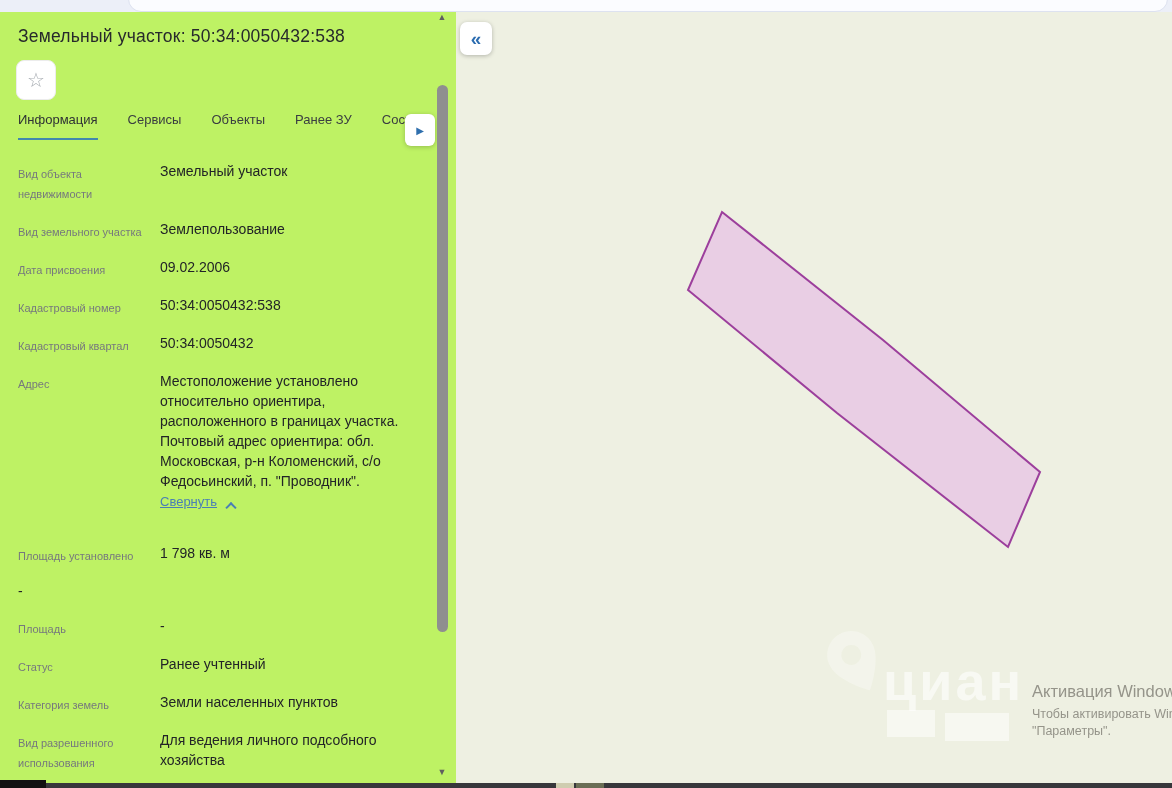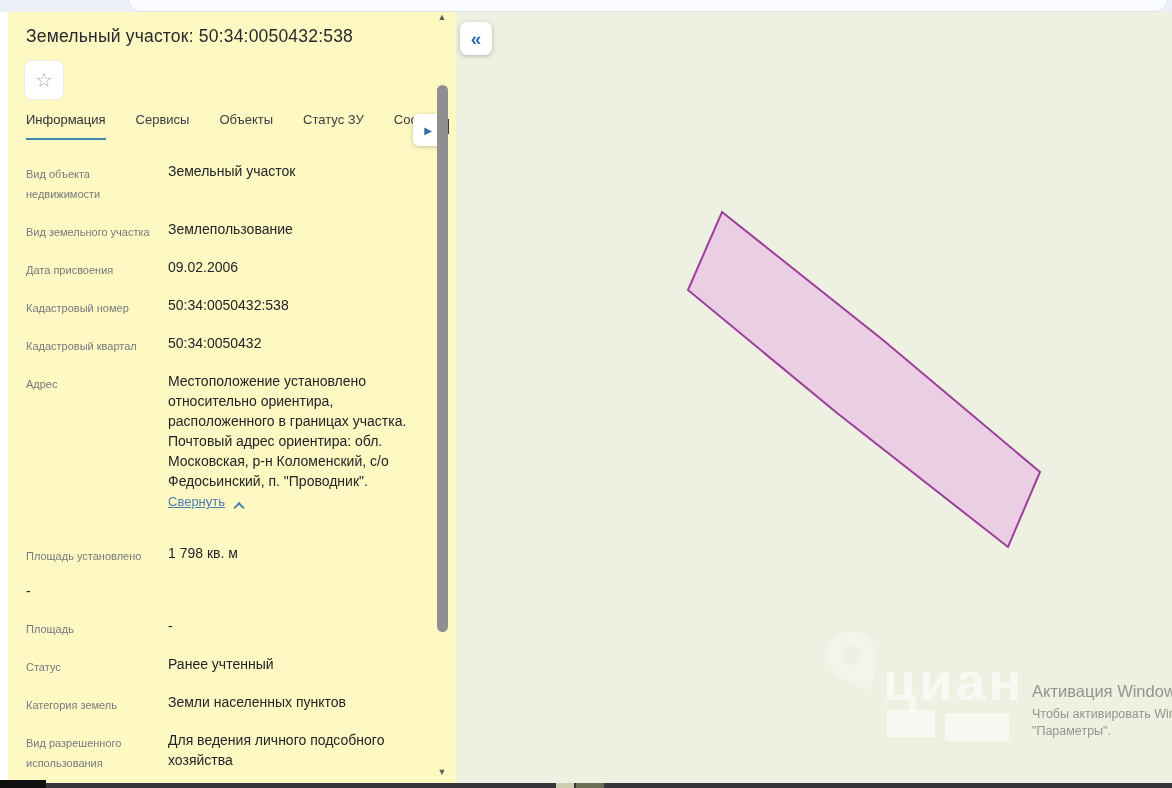--- a/index.html
+++ b/index.html
@@ -6,21 +6,21 @@
   html,body { width:1172px; height:788px; overflow:hidden;
     font-family:"Liberation Sans", sans-serif; background:#fff; }
   #stage { position:relative; width:1172px; height:788px; overflow:hidden; background:#fff; }
 
   
   .top-strip { position:absolute; left:0; top:0; width:1172px; height:12px; background:#eceff8; }
   .omnibox-bottom { position:absolute; left:128px; top:-14px; width:1040px; height:26px;
     background:#fbfcff; border:1px solid #dde2f0; border-radius:13px; }
 
   
-  .panel { position:absolute; left:8px; top:12px; width:456px; height:771px; background:#fef9c3; overflow:hidden; }
+  .panel { position:absolute; left:0; top:12px; width:456px; height:771px; background:#bef264; overflow:hidden; }
   .panel-title { position:absolute; left:18px; top:14px; font-size:17.5px; font-weight:500; color:#27292c; letter-spacing:.2px; }
   .star-btn { position:absolute; left:16px; top:48px; width:40px; height:40px; border:1px solid #ececec;
     border-radius:8px; background:#fff; display:flex; align-items:center; justify-content:center;
     font-size:20px; color:#a9aeb4; cursor:pointer; }
 
   .tabs { position:absolute; left:18px; top:100px; display:flex; gap:30px; }
   .tab { font-size:13px; color:#3a3d41; padding-bottom:11px; border-bottom:2px solid transparent;
     white-space:nowrap; cursor:pointer; }
   .tab.active { font-weight:500; color:#2e3134; }
   .tabs-overflow-btn { position:absolute; left:405px; top:102px; width:30px; height:32px; background:#fff;
@@ -83,21 +83,21 @@
 
   <div class="panel">
     <div class="panel-title">Земельный участок: 50:34:0050432:538</div>
     <div class="star-btn">
       <span>☆</span>
     </div>
     <div class="tabs" id="tabs">
         <div class="tab active" style="border-bottom-color: rgb(66, 136, 173);">Информация</div>
         <div class="tab">Сервисы</div>
         <div class="tab">Объекты</div>
-        <div class="tab">Статус ЗУ</div>
+        <div class="tab">Ранее ЗУ</div>
         <div class="tab">Соста</div>
       </div>
     <div class="tabs-overflow-btn">
       <span>▶</span>
     </div>
     <div class="clipped-tab"></div>
     <div class="fields" id="fields">
         <div class="frow">
           <div class="flabel">Вид объекта недвижимости</div>
           <div>

